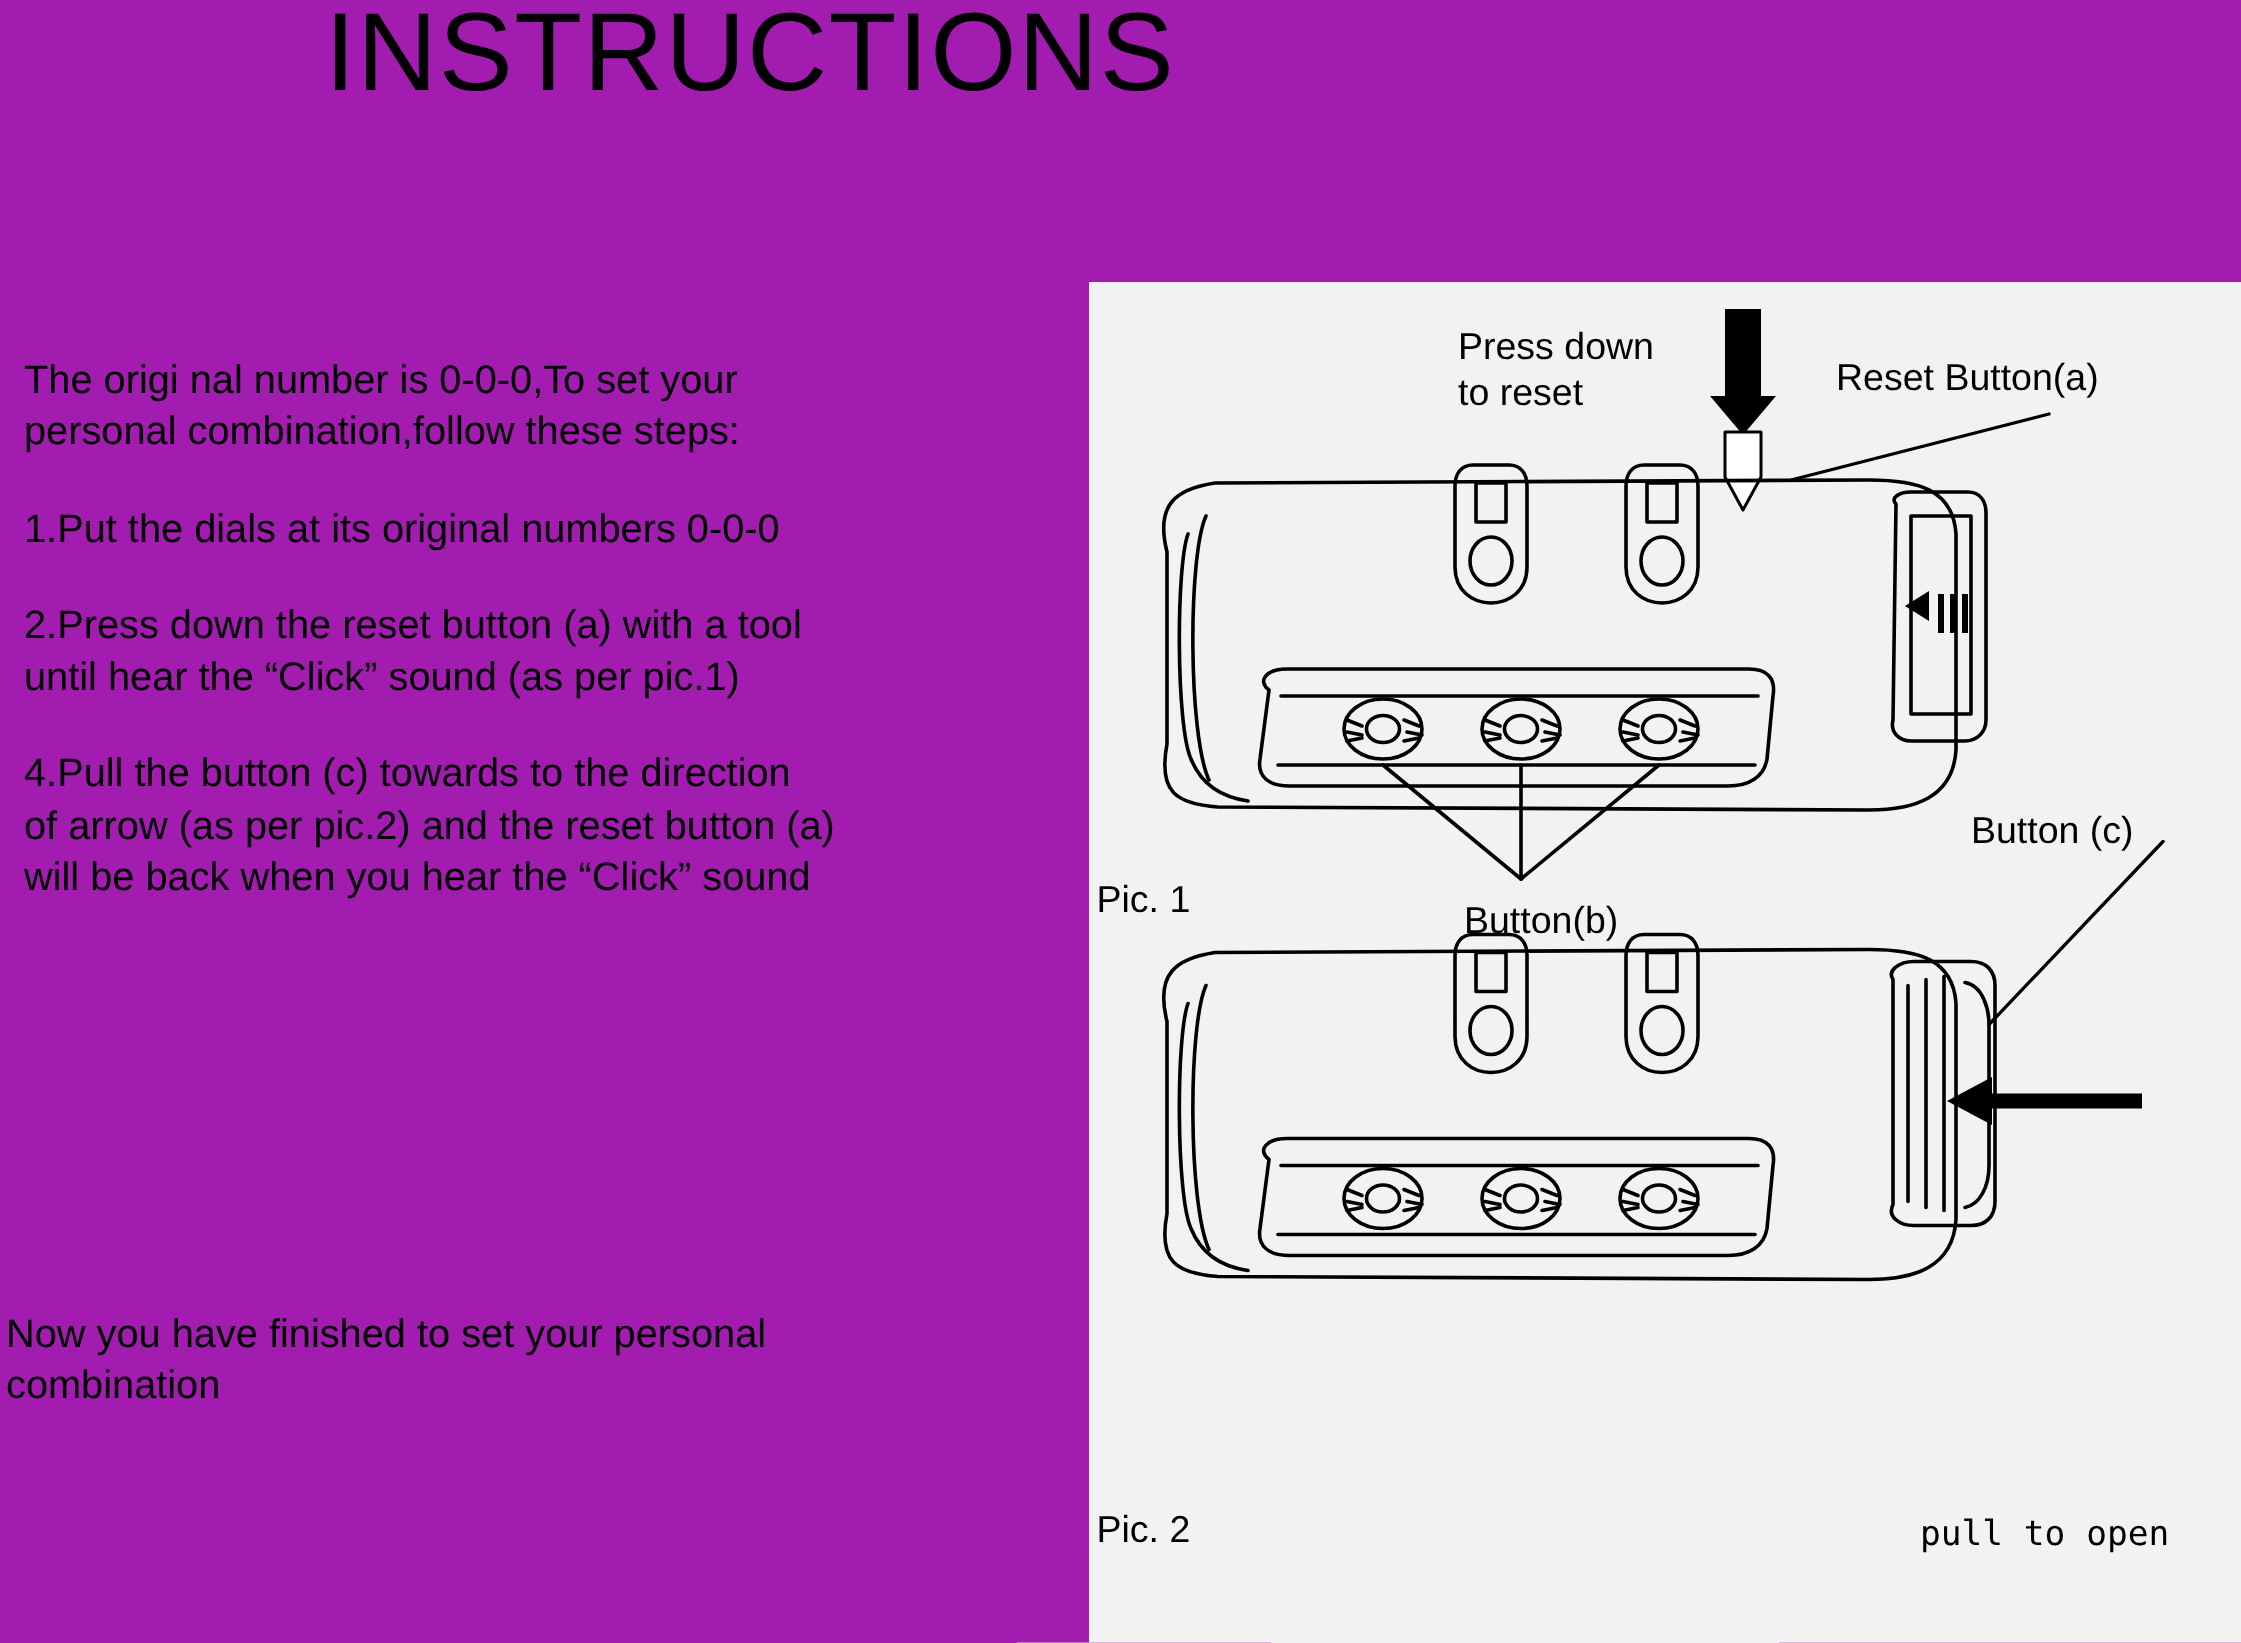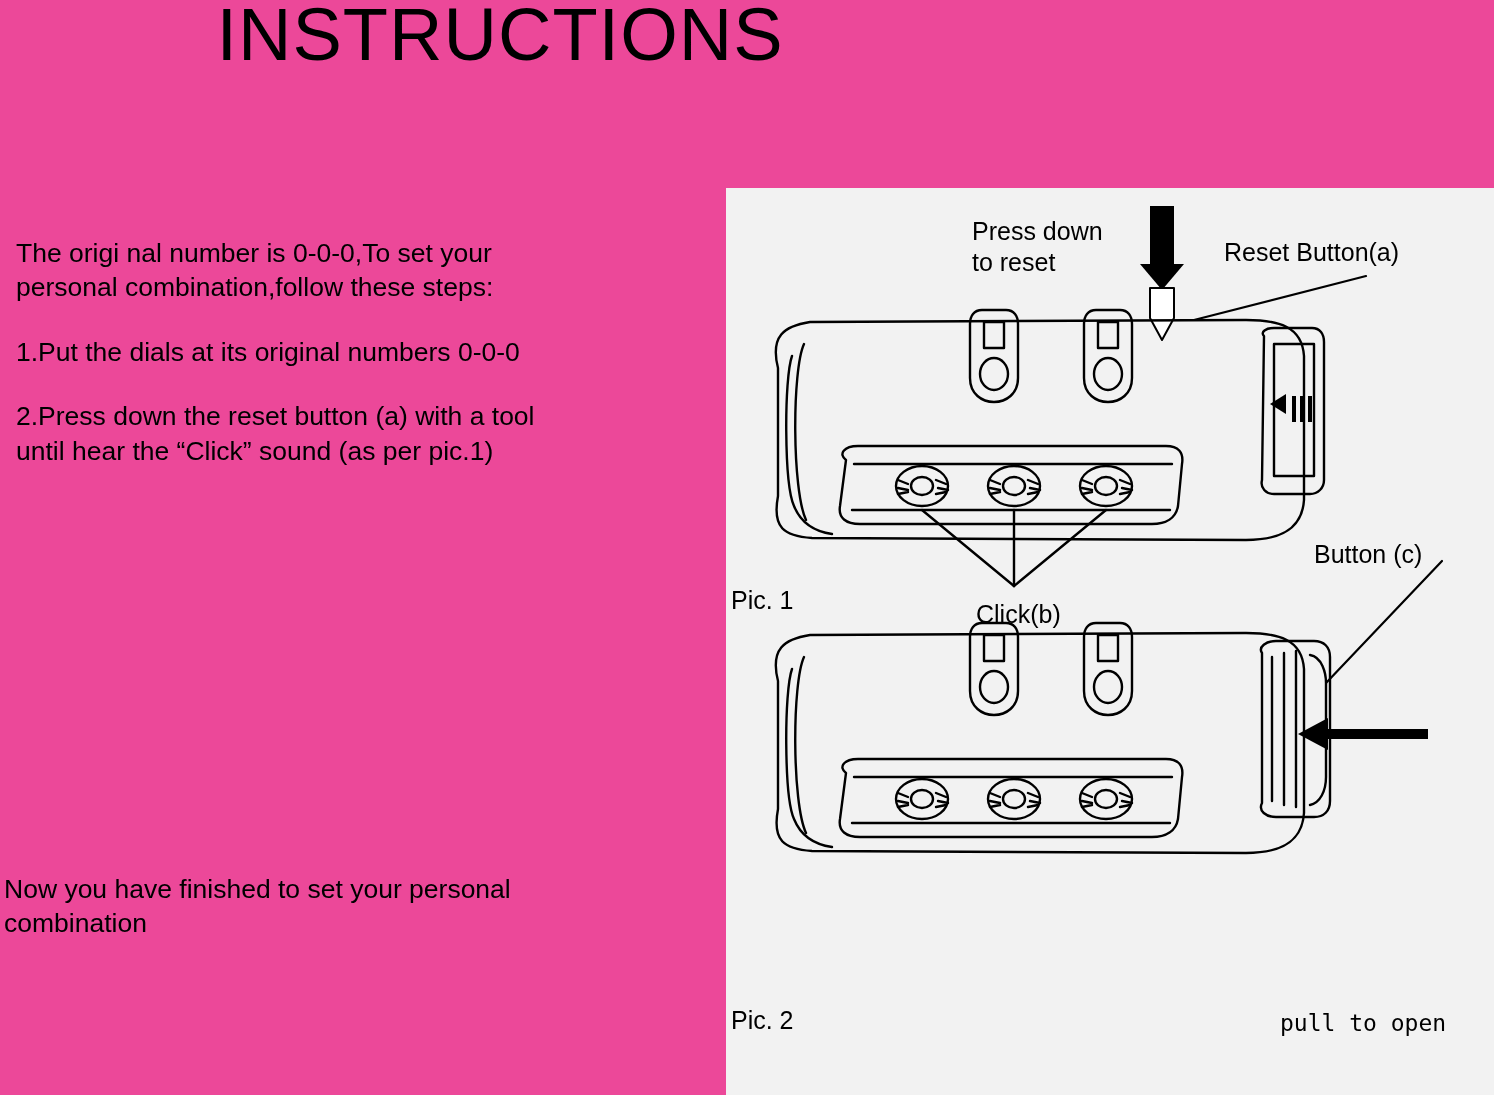--- a/index.html
+++ b/index.html
@@ -13,21 +13,21 @@
     font-family: "Liberation Sans", sans-serif;
     color: #000000;
     position: relative;
     overflow: hidden;
   }
   #page {
     position: absolute;
     left: 0; top: 0;
     width: 1494px;
     height: 1095px;
-    background: #ec4899;
+    background: #a21caf;
   }
   #title {
     position: absolute;
     left: 0;
     top: -8px;
     width: 1000px;
     text-align: center;
     font-size: 74px;
     font-weight: 400;
     letter-spacing: 1px;
@@ -86,34 +86,37 @@
 <div id="page">
 
   <div id="title">INSTRUCTIONS</div>
 
   <div id="instructions">
     <p class="para">The origi nal number is 0-0-0,To set your
 personal combination,follow these steps:</p>
     <p class="para">1.Put the dials at its original numbers 0-0-0</p>
     <p class="para">2.Press down the reset button (a) with a tool
 until hear the  “Click” sound (as per pic.1)</p>
+    <p class="para">4.Pull the button (c) towards to the direction
+of arrow (as per pic.2) and the reset button (a)
+will be back when you hear the  “Click” sound</p>
   </div>
 
   <div id="closing">
     <p class="para">Now you have finished to set your personal
 combination</p>
   </div>
 
   <div id="figures">
 
     <div class="fig-label" style="left:246px; top:28px; white-space:pre-line; line-height:1.25;">Press down
 to reset</div>
     <div class="fig-label" style="left:498px; top:50px;">Reset Button(a)</div>
     <div class="fig-label" style="left:5px; top:398px;">Pic. 1</div>
-    <div class="fig-label" style="left:250px; top:412px;">Click(b)</div>
+    <div class="fig-label" style="left:250px; top:412px;">Button(b)</div>
 
     <svg width="768" height="460" viewBox="0 0 768 460" style="position:absolute; left:0; top:0;">
       <g fill="none" stroke="#000" stroke-width="2.4" stroke-linejoin="round" stroke-linecap="round">
 
         <g>
           <path d="M424 18 h24 v58 h-24 z" fill="#000" stroke="none"></path>
           <path d="M414 76 h44 l-22 26 z" fill="#000" stroke="none"></path>
           <path d="M424 100 h24 v30 l-12 22 l-12 -22 z" fill="#fff" stroke="#000" stroke-width="2"></path>
         </g>
 

